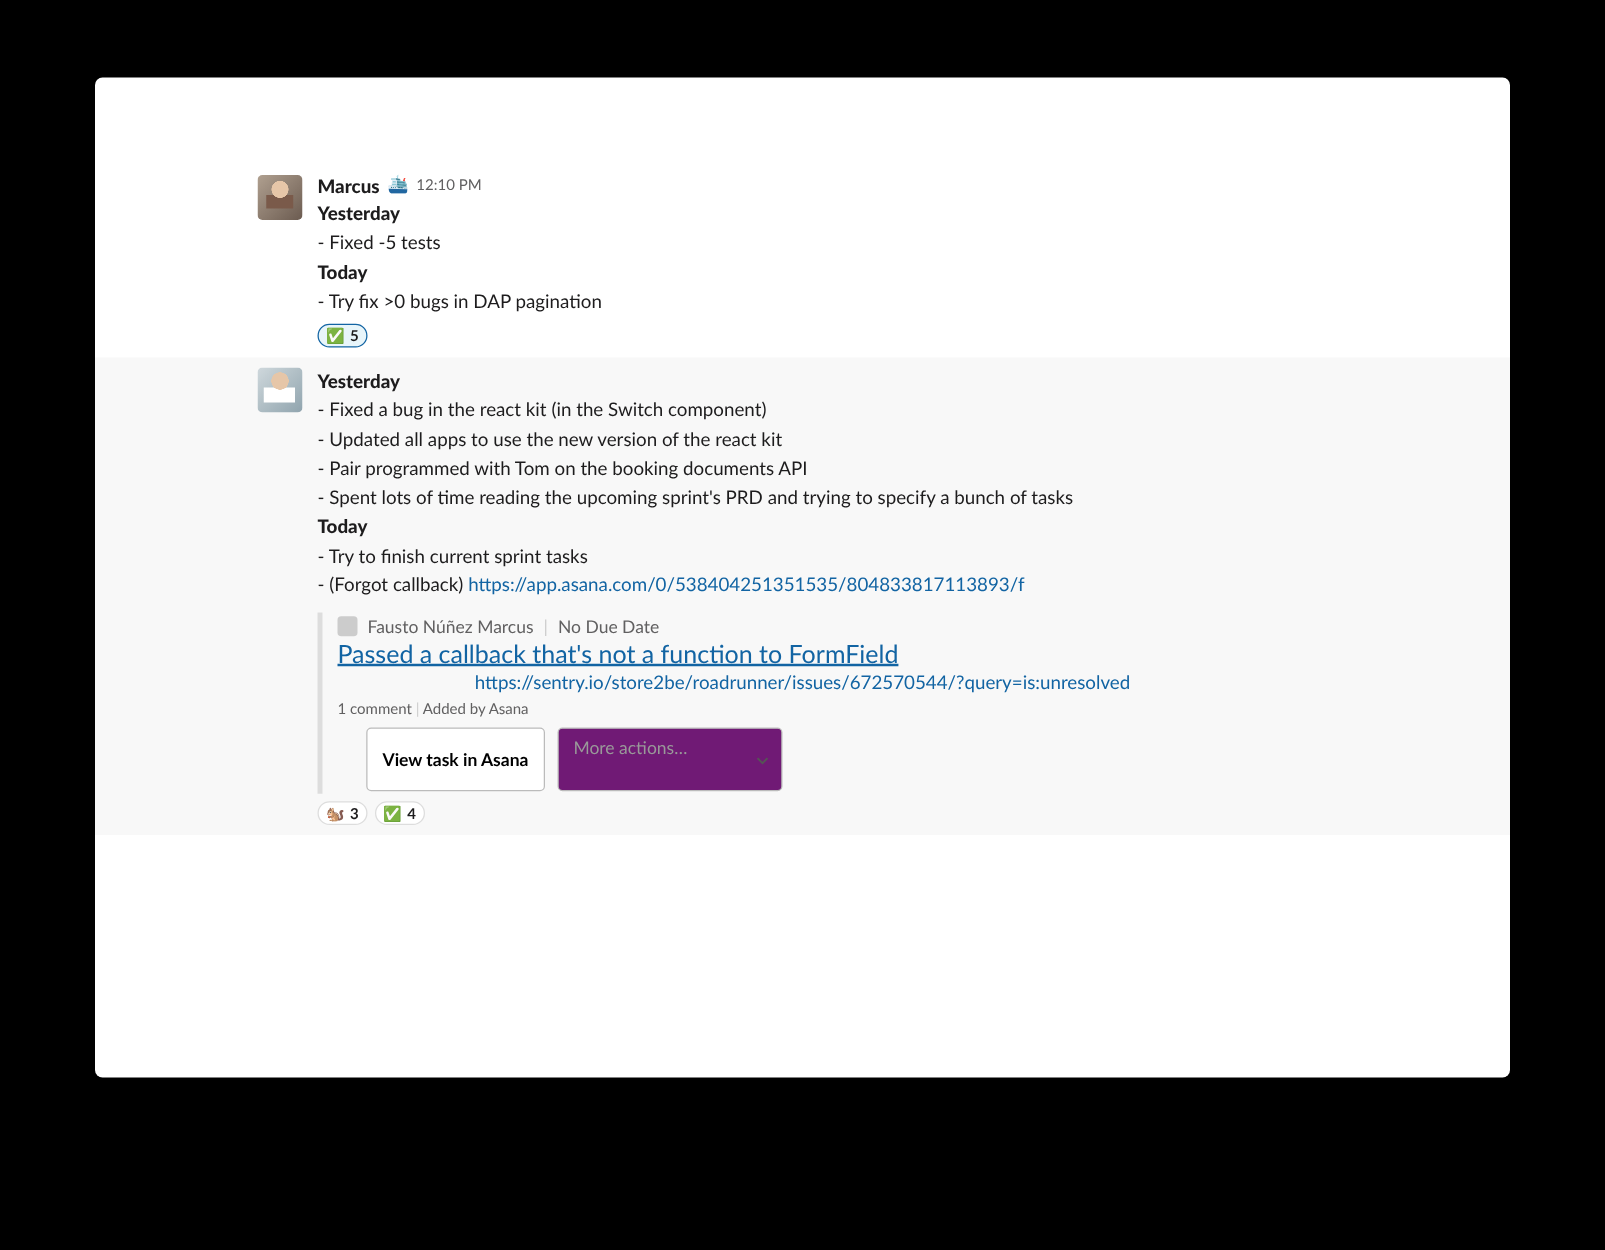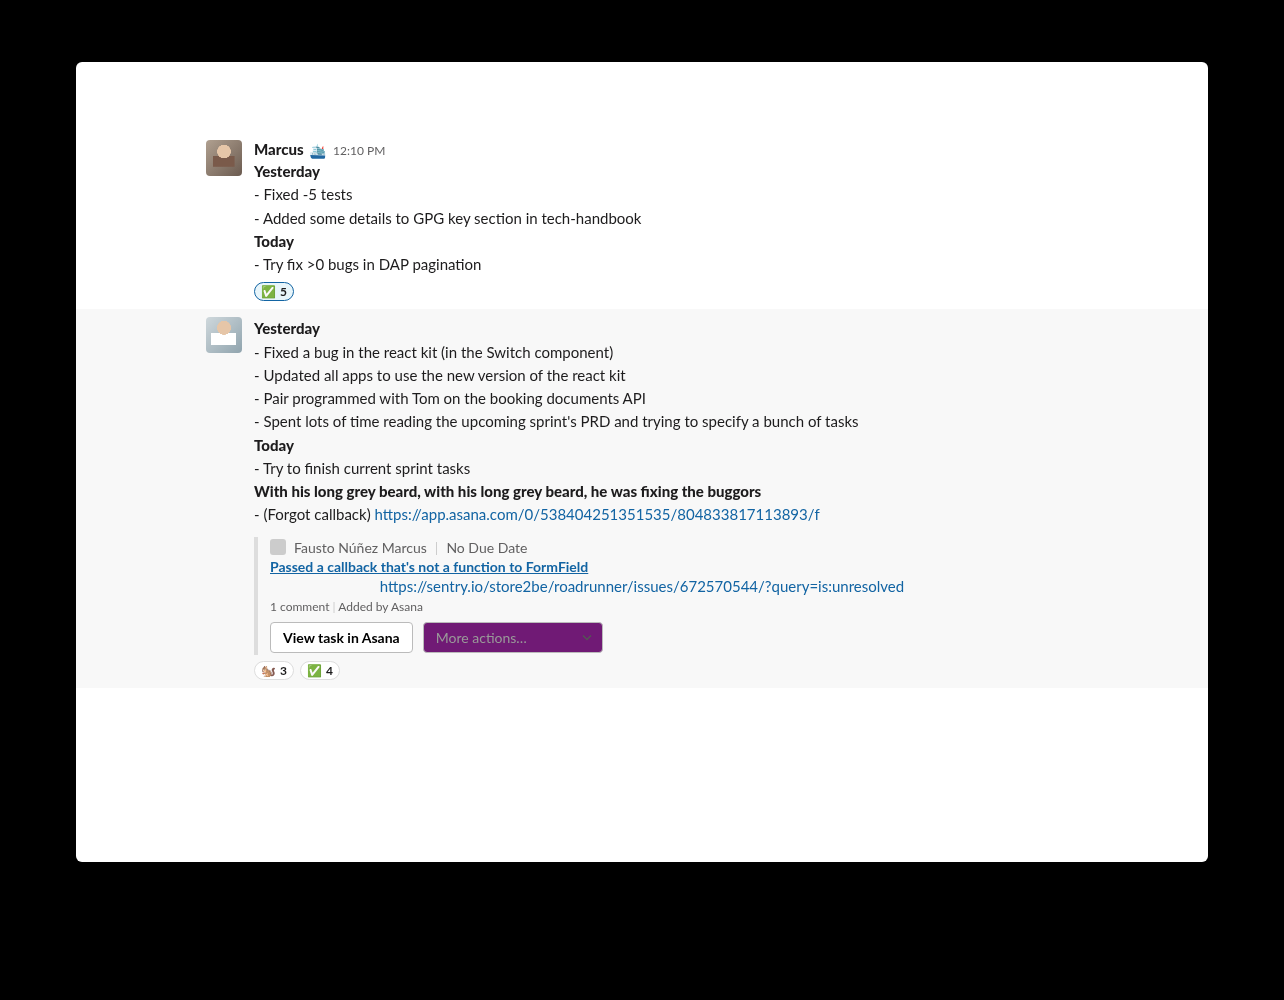--- a/index.html
+++ b/index.html
@@ -23,21 +23,21 @@
     }
     .messages { padding-top:70px; }
     .msg { padding:8px 20px 8px 130px; position:relative; }
     .msg.highlight { background:#f8f8f8; }
     .avatar {
       position:absolute; left:130px; top:8px;
       width:36px; height:36px; border-radius:4px;
       background:#bbb; overflow:hidden;
     }
     .msg .body { margin-left:48px; }
-    .hdr { display:flex; align-items:flex-end; gap:6px; margin-bottom:2px;}
+    .hdr { display:flex; align-items:flex-start; gap:6px; margin-bottom:2px;}
     .username { font-weight:900; font-size:15px; }
     .status-emoji { font-size:14px; line-height:1;}
     .time { color:#616061; font-size:12px; }
     .line { line-height:1.55; margin:0; }
     .b { font-weight:900; }
     a.link { color:#1264a3; text-decoration:none; }
     .reactions { display:flex; gap:6px; margin-top:6px; }
     .reaction {
       display:inline-flex; align-items:center; gap:4px;
       border:1px solid #1264a3; background:#e8f5fa;
@@ -48,28 +48,29 @@
     .reaction .cnt { font-weight:700; font-size:12px;}
     .attachment {
       margin-top:10px; margin-left:0;
       border-left:4px solid #ddd;
       padding:2px 0 2px 12px;
       max-width:760px;
     }
     .att-head { display:flex; align-items:center; gap:8px; color:#616061; font-size:14px; margin-bottom:2px;}
     .att-ava { width:16px;height:16px;border-radius:3px;background:#ccc;display:inline-block;}
     .att-sep { color:#ccc; }
-    .att-title { color:#1264a3; font-weight:700; font-size:14px; display:block; margin-bottom:2px;}
+    .att-title { color:#1264a3; font-weight:400; font-size:20px; display:block; margin-bottom:2px;}
     .att-url { color:#1264a3; font-size:15px; display:block; margin-bottom:4px; word-break:break-all;text-align:center;}
     .att-meta { color:#616061; font-size:12px; margin-bottom:8px;}
     .att-actions { display:flex; gap:10px; }
     .btn {
       border:1px solid #bbb; border-radius:4px; background:#fff;
-      padding:6px 12px; font-size:14px; font-weight:700; cursor:pointer;
+      padding:16px 12px; font-size:14px; font-weight:700; cursor:pointer;
       font-family:inherit;
+      margin-left:23px;
     }
     .select {
       border:1px solid #bbb; border-radius:4px; background:#701a75;
       padding:6px 30px 6px 12px; font-size:14px; color:#999;
       position:relative; min-width:180px; cursor:pointer;
     }
     .chev { position:absolute; right:10px; top:50%; transform:translateY(-50%); }
     .avatar.one {
       background: radial-gradient(circle at 50% 32%, #e6c6a8 0 22%, transparent 23%),
                   linear-gradient(#7a5a4a,#7a5a4a) 50% 62%/60% 30% no-repeat,
@@ -90,21 +91,20 @@
     <div class="msg">
       <div class="avatar one"></div>
       <div class="body">
         <div class="hdr">
           <span class="username">Marcus</span>
           <span class="status-emoji">🛳️</span>
           <span class="time">12:10 PM</span>
         </div>
         <p class="line b">Yesterday</p>
         <p class="line">- Fixed -5 tests</p>
-        <p class="line">- Added some details to GPG key section in tech-handbook</p>
         <p class="line b">Today</p>
         <p class="line">- Try fix &gt;0 bugs in DAP pagination</p>
         <div class="reactions">
           <span class="reaction">
             <span>✅</span>
             <span class="cnt">5</span>
           </span>
         </div>
       </div>
     </div>
@@ -112,21 +112,20 @@
     <div class="msg highlight">
       <div class="avatar two"></div>
       <div class="body">
         <p class="line b">Yesterday</p>
         <p class="line">- Fixed a bug in the react kit (in the Switch component)</p>
         <p class="line">- Updated all apps to use the new version of the react kit</p>
         <p class="line">- Pair programmed with Tom on the booking documents API</p>
         <p class="line">- Spent lots of time reading the upcoming sprint's PRD and trying to specify a bunch of tasks</p>
         <p class="line b">Today</p>
         <p class="line">- Try to finish current sprint tasks</p>
-        <p class="line b">With his long grey beard, with his long grey beard, he was fixing the buggors</p>
         <p class="line">
           <span>- (Forgot callback) </span><a class="link" href="#">https://app.asana.com/0/538404251351535/804833817113893/f</a>
         </p>
 
         <div class="attachment">
           <div class="att-head">
             <span class="att-ava"></span>
             <span>Fausto Núñez Marcus</span>
             <span class="att-sep">|</span>
             <span>No Due Date</span>

